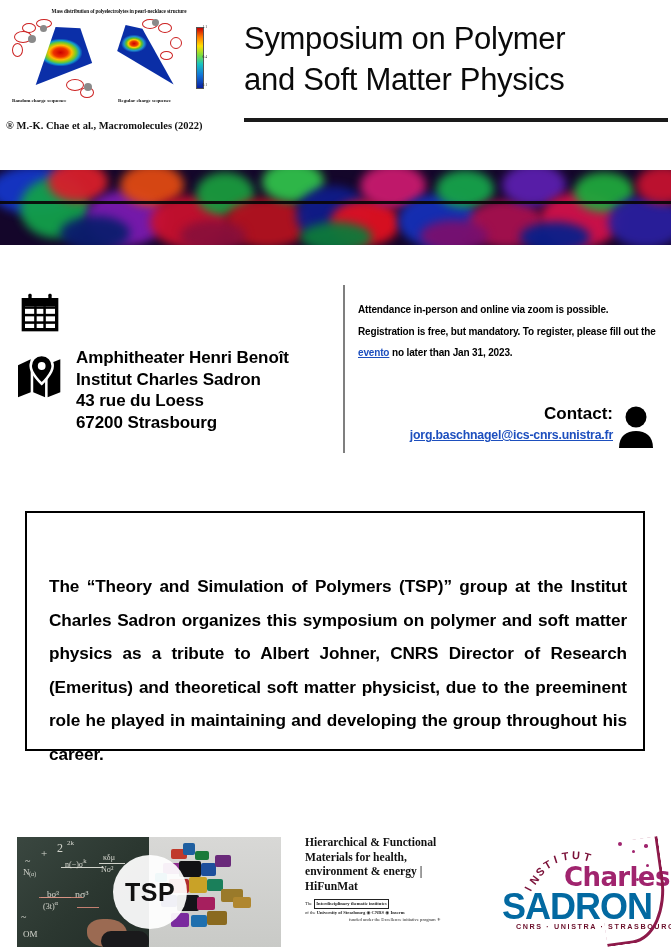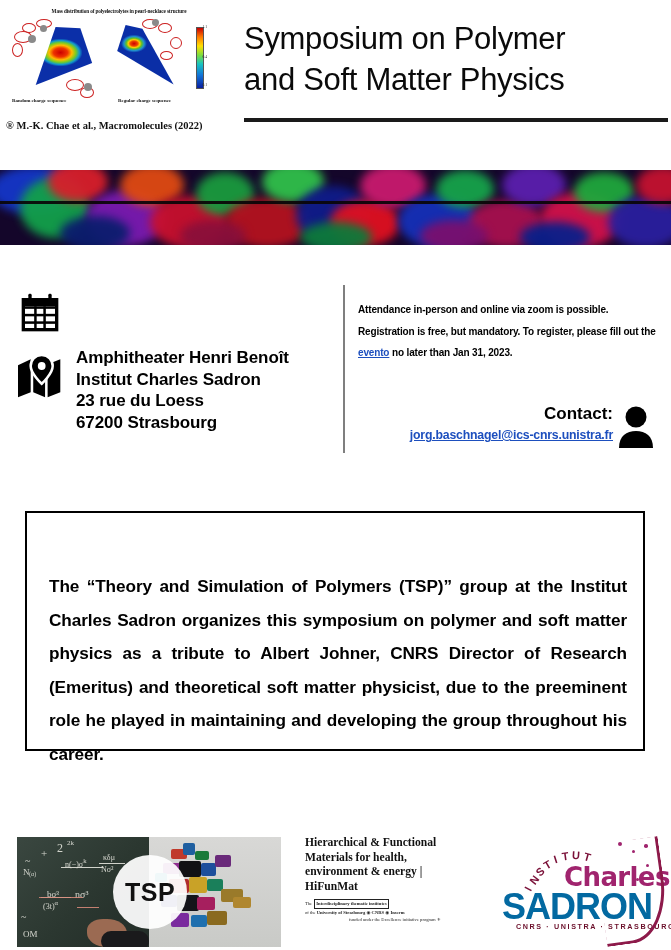--- a/index.html
+++ b/index.html
@@ -280,21 +280,21 @@
       <path d="M2 12 L17 5 L17 44 L2 50 Z" fill="#000"></path>
       <path d="M20 5 L34 11 L34 50 L20 44 Z" fill="#000"></path>
       <path d="M37 11 L52 5 L52 44 L37 50 Z" fill="#000"></path>
       <path d="M30 0 C22 0 17 6 17 13 C17 22 30 34 30 34 C30 34 43 22 43 13 C43 6 38 0 30 0 Z" fill="#000" stroke="#fff" stroke-width="3"></path>
       <circle cx="30" cy="13" r="4.6" fill="#fff"></circle>
     </svg>
 
     <div class="venue">
       <div>Amphitheater Henri Benoît</div>
       <div>Institut Charles Sadron</div>
-      <div>23 rue du Loess</div>
+      <div>43 rue du Loess</div>
       <div>67200 Strasbourg</div>
     </div>
 
     <div class="divider"></div>
 
     <div class="rinfo">
       <span>Attendance in-person and online via zoom is possible. Registration is free, but mandatory. To register, please fill out the </span><a class="lnk" href="#">evento</a><span> no later than Jan 31, 2023.</span>
     </div>
 
     <div class="contact-row">

